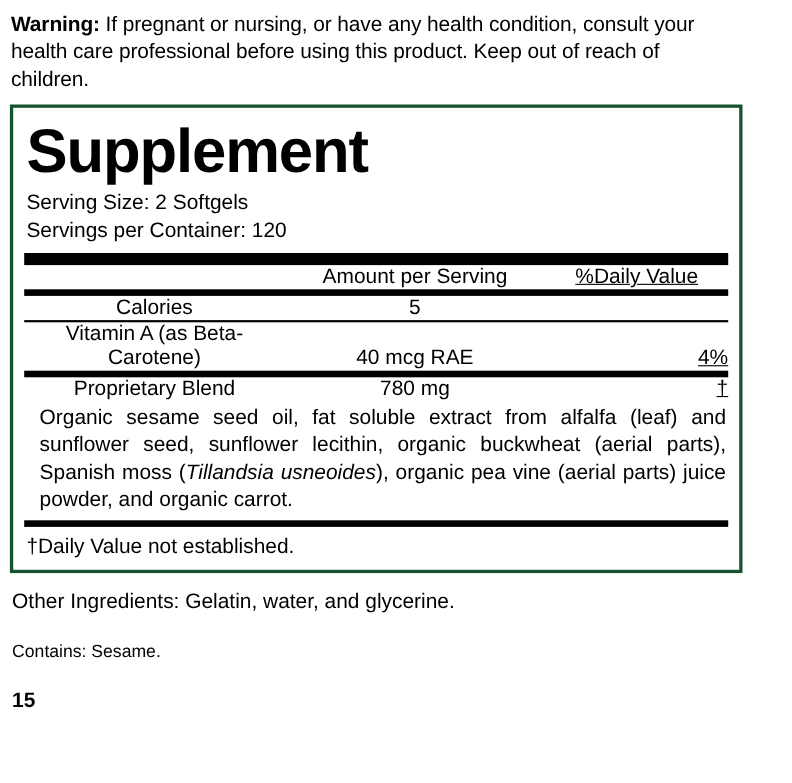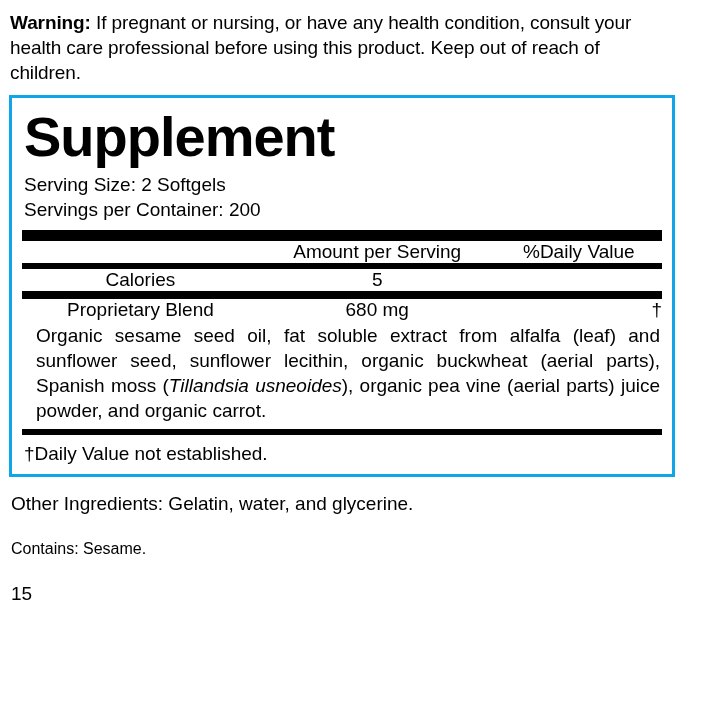--- a/index.html
+++ b/index.html
@@ -29,21 +29,21 @@
     line-height: 25px;
     margin: 4px 2px 10px 2px;
     letter-spacing: -0.1px;
   }
   .warning b {
     font-weight: bold;
   }
 
   
   .panel {
-    border: 3px solid #0ea5e9;
+    border: 3px solid #14532d;
     box-sizing: border-box;
     padding: 6px 10px 8px 10px;
     margin: 0 1px;
   }
 
   .sf-title {
     font-size: 56px;
     font-weight: bold;
     line-height: 62px;
     letter-spacing: -1px;
@@ -79,21 +79,21 @@
     font-size: 19px;
   }
   table.sf td, table.sf th {
     padding: 0;
     vertical-align: bottom;
     text-align: center;
     font-weight: normal;
   }
   .col-name { width: 37%; }
   .col-amt  { width: 37%; }
-  .col-dv   { width: 26%; text-align: right; }
+  .col-dv   { width: 26%; text-align: right; text-decoration: underline; }
 
   .hdr-row td {
     font-weight: bold;
     font-size: 19px;
     padding: 4px 2px 6px 2px;
   }
   .hdr-amt { text-align: left; }
   .hdr-dv  { text-align: right; }
 
   .data-row td {
@@ -124,37 +124,38 @@
   }
   .contains {
     font-size: 16px;
     line-height: 25px;
     margin: 20px 3px 0 3px;
   }
   .page-num {
     font-size: 19px;
     line-height: 25px;
     margin: 20px 3px 0 3px;
+    font-weight: bold;
   }
 </style>
 </head>
 <body>
 
 <div class="page">
 
   <p class="warning"><b>Warning:</b><span> If pregnant or nursing, or have any health condition, consult your health care professional before using this product. Keep out of reach of children.</span></p>
 
   <div class="panel">
 
     <div class="sf-title">
       <span>Supplement</span>
     </div>
 
     <div class="serving-line">Serving Size: 2 Softgels</div>
-    <div class="serving-line">Servings per Container: 200</div>
+    <div class="serving-line">Servings per Container: 120</div>
 
     <div class="rule-thick"></div>
 
     <table class="sf">
       <tbody>
           <tr class="hdr-row">
         <td class="col-name"></td>
         <td class="col-amt hdr-amt">Amount per Serving</td>
         <td class="col-dv hdr-dv">%Daily Value</td>
       </tr>
@@ -168,28 +169,37 @@
           <tr class="data-row">
         <td class="col-name">Calories</td>
         <td class="col-amt">5</td>
         <td class="col-dv"></td>
       </tr>
     </tbody>
       </table>
 
     <div class="rule-thin"></div>
 
+    <table class="sf">
+      <tbody>
+          <tr class="data-row">
+        <td class="col-name">Vitamin A (as Beta-Carotene)</td>
+        <td class="col-amt">40 mcg RAE</td>
+        <td class="col-dv">4%</td>
+      </tr>
+    </tbody>
+      </table>
 
     <div class="rule-med"></div>
 
     <table class="sf">
       <tbody>
           <tr class="data-row">
         <td class="col-name">Proprietary Blend</td>
-        <td class="col-amt">680 mg</td>
+        <td class="col-amt">780 mg</td>
         <td class="col-dv">†</td>
       </tr>
     </tbody>
       </table>
 
     <div class="blend-desc"><span>Organic sesame seed oil, fat soluble extract from alfalfa (leaf) and sunflower seed, sunflower lecithin, organic buckwheat (aerial parts), Spanish moss (</span><i>Tillandsia usneoides</i><span>), organic pea vine (aerial parts) juice powder, and organic carrot.</span></div>
 
     <div class="rule-med"></div>
 
     <div class="footnote">†Daily Value not established.</div>

